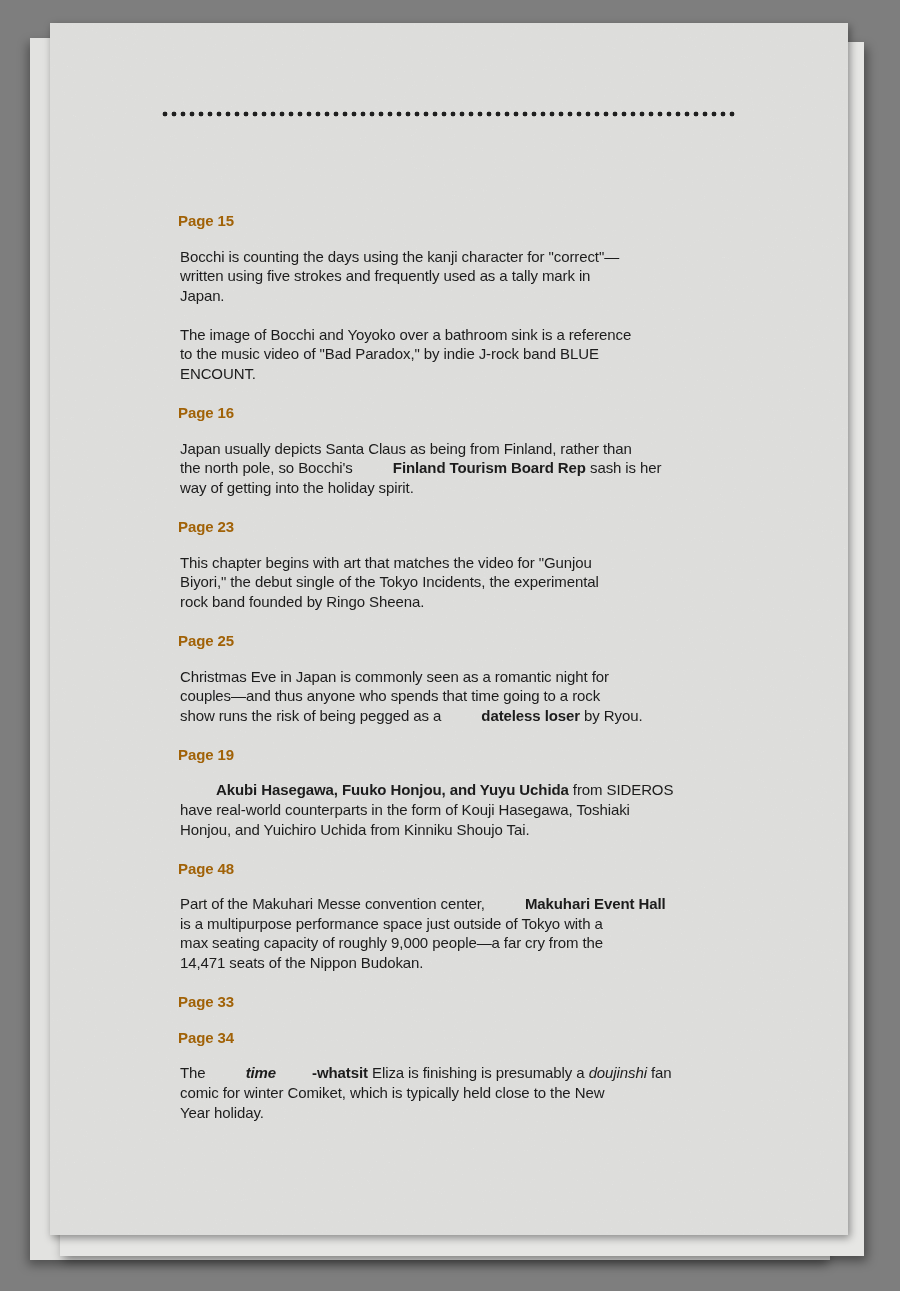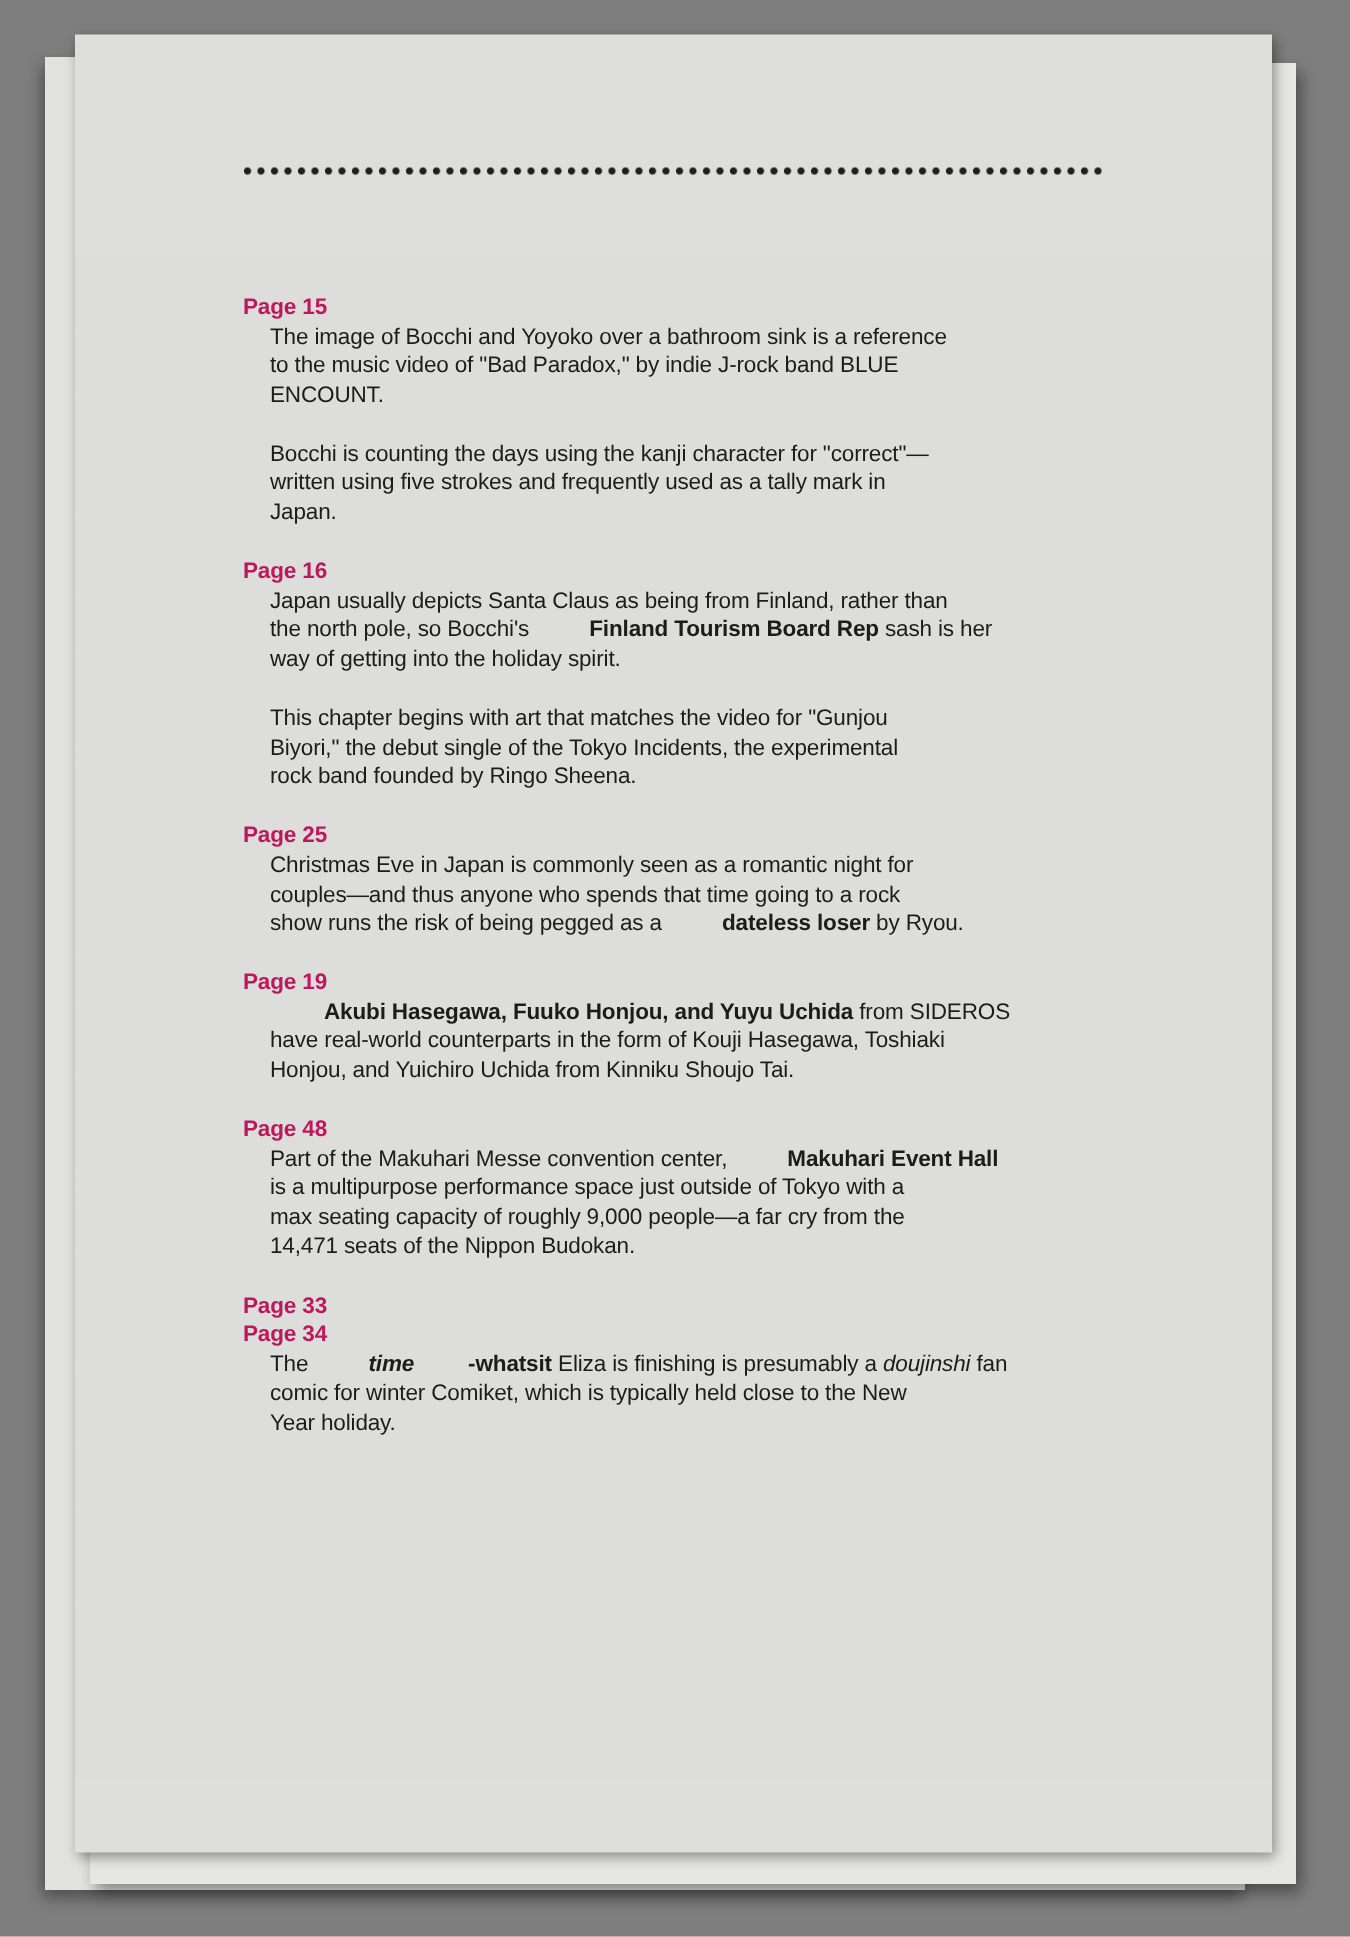--- a/index.html
+++ b/index.html
@@ -37,22 +37,22 @@
   }
   .content {
     position: absolute; left: 112px; top: 172px; width: 592px;
     color: #1c1c1c;
     font-size: 15px;
     line-height: 19.6px;
     letter-spacing: -0.1px;
   }
   .note-section { margin: 0; }
   .page-head {
-    margin: 0; font-size: 15px; line-height: 19.6px;
-    font-weight: bold; color: #be185d;
+    margin: 16px; font-size: 15px; line-height: 19.6px;
+    font-weight: bold; color: #a16207;
   }
   .section-body { padding-left: 18px; }
   p.note { margin: 0 0 19.5px 0; white-space: pre-line; }
   span.b { font-weight: bold; margin-left: 36px; }
   span.i { font-style: italic; }
 </style>
 </head>
 <body>
 
 <div class="stage">
@@ -64,39 +64,40 @@
         <feTurbulence type="fractalNoise" baseFrequency="0.9" numOctaves="2" seed="3" stitchTiles="stitch"></feTurbulence>
         <feColorMatrix type="matrix" values="0 0 0 0 0  0 0 0 0 0  0 0 0 0 0  0.9 0.9 0.9 0 0"></feColorMatrix>
       </filter>
       <rect width="100%" height="100%" filter="url(#grainF)" opacity="0.05"></rect>
     </svg>
     <div class="divider"></div>
     <div class="content">
   <section class="note-section">
     <h3 class="page-head">Page 15</h3>
     <div class="section-body">
+            <p class="note"><span>Bocchi is counting the days using the kanji character for "correct"—
+written using five strokes and frequently used as a tally mark in
+Japan.</span></p>
             <p class="note"><span>The image of Bocchi and Yoyoko over a bathroom sink is a reference
 to the music video of "Bad Paradox," by indie J-rock band BLUE
 ENCOUNT.</span></p>
-            <p class="note"><span>Bocchi is counting the days using the kanji character for "correct"—
-written using five strokes and frequently used as a tally mark in
-Japan.</span></p>
           </div>
   </section>
 
   <section class="note-section">
     <h3 class="page-head">Page 16</h3>
     <div class="section-body">
             <p class="note"><span>Japan usually depicts Santa Claus as being from Finland, rather than
 the north pole, so Bocchi's </span><span class="b">Finland Tourism Board Rep</span><span> sash is her
 way of getting into the holiday spirit.</span></p>
           </div>
   </section>
 
   <section class="note-section">
+    <h3 class="page-head">Page 23</h3>
     <div class="section-body">
             <p class="note"><span>This chapter begins with art that matches the video for "Gunjou
 Biyori," the debut single of the Tokyo Incidents, the experimental
 rock band founded by Ringo Sheena.</span></p>
           </div>
   </section>
 
   <section class="note-section">
     <h3 class="page-head">Page 25</h3>
     <div class="section-body">

